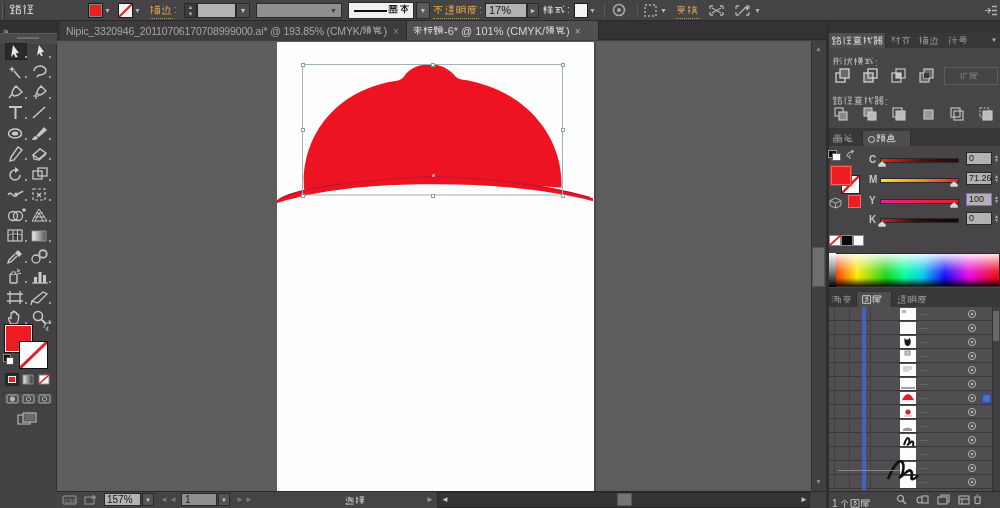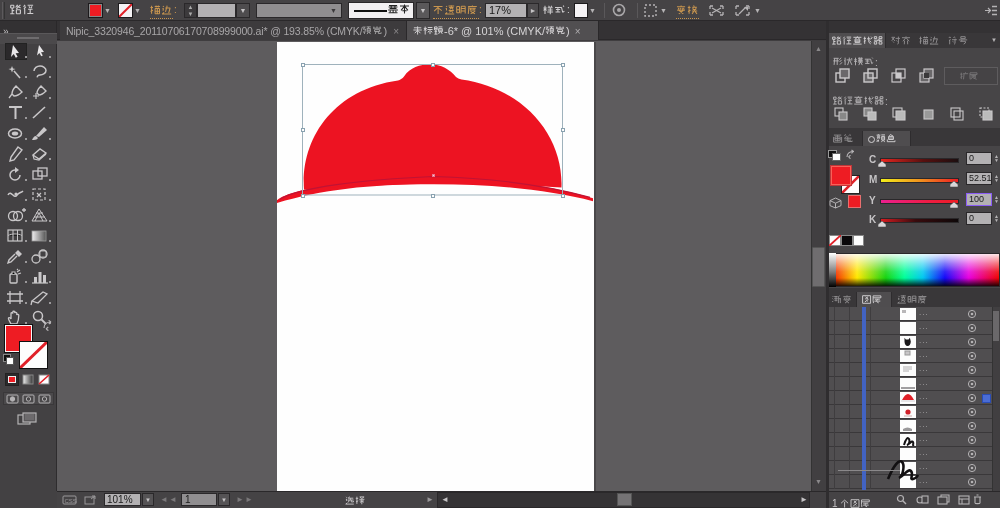--- a/index.html
+++ b/index.html
@@ -304,21 +304,21 @@
 <div class="abs" style="left:812px;top:247px;width:13px;height:40px;background:#6f6d6f;border:1px solid #555;border-radius:1px"></div>
 <div class="abs" style="left:57px;top:491px;width:769px;height:17px;background:#454345;border-top:1px solid #2a282a"></div>
 <div class="abs" style="left:62px;top:494px;font-size:0;line-height:0"><svg width="16" height="11">
       <rect x="1" y="2" width="13" height="8" rx="1" fill="none" stroke="#9a989a"></rect>
       <text x="2.5" y="8.5" font-size="6" fill="#9a989a" font-family="Liberation Sans">CSS</text>
     </svg></div>
 <div class="abs" style="left:84px;top:494px;font-size:0;line-height:0"><svg width="15" height="11">
       <rect x="1" y="3" width="9" height="7" fill="none" stroke="#9a989a"></rect>
       <path d="M7 5l4-3M11 2l-3 0M11 2l0 3" stroke="#9a989a" fill="none"></path>
     </svg></div>
-<div class="abs" style="left:104px;top:493px;width:37px;height:13px;background:#b3b1b3;border:1px solid #2a282a;color:#1a1a1a;font-size:10px;line-height:11px;padding-left:2px">101%</div>
+<div class="abs" style="left:104px;top:493px;width:37px;height:13px;background:#b3b1b3;border:1px solid #2a282a;color:#1a1a1a;font-size:10px;line-height:11px;padding-left:2px">157%</div>
 <div class="abs" style="left:142px;top:493px;width:12px;height:13px;background:#555355;border:1px solid #2a282a;color:#c5c3c5;font-size:6px;text-align:center;line-height:12px">▼</div>
 <div class="abs" style="left:160px;top:495px;color:#7a787a;font-size:8px;letter-spacing:1px">◄◄</div>
 <div class="abs" style="left:181px;top:493px;width:36px;height:13px;background:#908e90;border:1px solid #2a282a;color:#1a1a1a;font-size:10px;line-height:11px;padding-left:3px">1</div>
 <div class="abs" style="left:218px;top:493px;width:12px;height:13px;background:#555355;border:1px solid #2a282a;color:#c5c3c5;font-size:6px;text-align:center;line-height:12px">▼</div>
 <div class="abs" style="left:236px;top:495px;color:#7a787a;font-size:8px;letter-spacing:1px">►►</div>
 <div class="abs" style="left:345px;top:495px;font-size:0;line-height:0"><svg style="vertical-align:middle" width="21" height="12">
       <path d="M1.1 1.9L2.0 2.8M0.9 4.3L2.0 4.3M1.7 4.3L1.7 6.0M0.6 9.1L8.8 9.1M0.9 9.1L2.4 7.6M4.4 1.6L3.7 3.0M2.9 3.2L8.3 3.2M5.4 3.2L5.4 4.9M2.8 5.0L8.6 5.0M4.1 5.0L3.5 7.3M6.3 5.0L6.3 6.9M6.3 6.9L8.5 6.9M8.5 6.9L8.5 6.0" stroke="#c5c3c5" stroke-width="0.95" fill="none"></path>
       <path d="M11.9 1.7L11.9 8.9M10.8 3.4L13.2 3.4M11.0 6.9L13.2 5.8M14.6 1.9L19.2 1.9M15.0 2.1L16.7 3.6M18.9 2.1L16.7 3.6M14.3 4.3L19.4 4.3M16.8 4.3L16.8 9.3M14.6 6.0L19.0 6.0M16.8 6.0L15.4 7.6M16.8 6.0L18.3 7.6" stroke="#c5c3c5" stroke-width="0.95" fill="none"></path>
     </svg></div>
 <div class="abs" style="left:426px;top:495px;color:#9a989a;font-size:8px">►</div>
@@ -440,21 +440,21 @@
 <div class="abs" style="left:878px;top:161px;font-size:0;line-height:0"><svg width="8" height="6">
       <path d="M4 0L8 3.4V6H0V3.4z" fill="#d8d6d8" stroke="#555" stroke-width="0.6"></path>
     </svg></div>
 <div class="abs" style="left:966px;top:152px;width:26px;height:13px;background:#b3b1b3;border:1px solid #2a282a;color:#1a1a1a;font-size:9px;line-height:11px;padding-left:2px">0</div>
 <div class="abs" style="left:994px;top:154px;color:#b5b3b5;font-size:5px;line-height:4px">▲<br>▼</div>
 <div class="abs" style="left:869px;top:174px;color:#c5c3c5;font-size:10px;font-weight:bold">M</div>
 <div class="abs" style="left:880px;top:178px;width:79px;height:5px;background:linear-gradient(90deg,#f2ed1a,#f0931e 50%,#ee1c23);border:1px solid #2a282a"></div>
 <div class="abs" style="left:950px;top:181px;font-size:0;line-height:0"><svg width="8" height="6">
       <path d="M4 0L8 3.4V6H0V3.4z" fill="#d8d6d8" stroke="#555" stroke-width="0.6"></path>
     </svg></div>
-<div class="abs" style="left:966px;top:172px;width:26px;height:13px;background:#b3b1b3;border:1px solid #2a282a;color:#1a1a1a;font-size:9px;line-height:11px;padding-left:2px">52.51</div>
+<div class="abs" style="left:966px;top:172px;width:26px;height:13px;background:#b3b1b3;border:1px solid #2a282a;color:#1a1a1a;font-size:9px;line-height:11px;padding-left:2px">71.26</div>
 <div class="abs" style="left:994px;top:174px;color:#b5b3b5;font-size:5px;line-height:4px">▲<br>▼</div>
 <div class="abs" style="left:869px;top:195px;color:#c5c3c5;font-size:10px;font-weight:bold">Y</div>
 <div class="abs" style="left:880px;top:199px;width:79px;height:5px;background:linear-gradient(90deg,#ec1f8f,#ee1c45 60%,#ee1c23);border:1px solid #2a282a"></div>
 <div class="abs" style="left:950px;top:202px;font-size:0;line-height:0"><svg width="8" height="6">
       <path d="M4 0L8 3.4V6H0V3.4z" fill="#d8d6d8" stroke="#555" stroke-width="0.6"></path>
     </svg></div>
 <div class="abs" style="left:966px;top:193px;width:26px;height:13px;background:#b3b1b3;border:1px solid #8b5cf6;color:#1a1a1a;font-size:9px;line-height:11px;padding-left:2px">100</div>
 <div class="abs" style="left:994px;top:195px;color:#b5b3b5;font-size:5px;line-height:4px">▲<br>▼</div>
 <div class="abs" style="left:869px;top:214px;color:#c5c3c5;font-size:10px;font-weight:bold">K</div>
 <div class="abs" style="left:880px;top:218px;width:79px;height:5px;background:linear-gradient(90deg,#d81b20,#380b0d 45%,#0e0809);border:1px solid #2a282a"></div>

